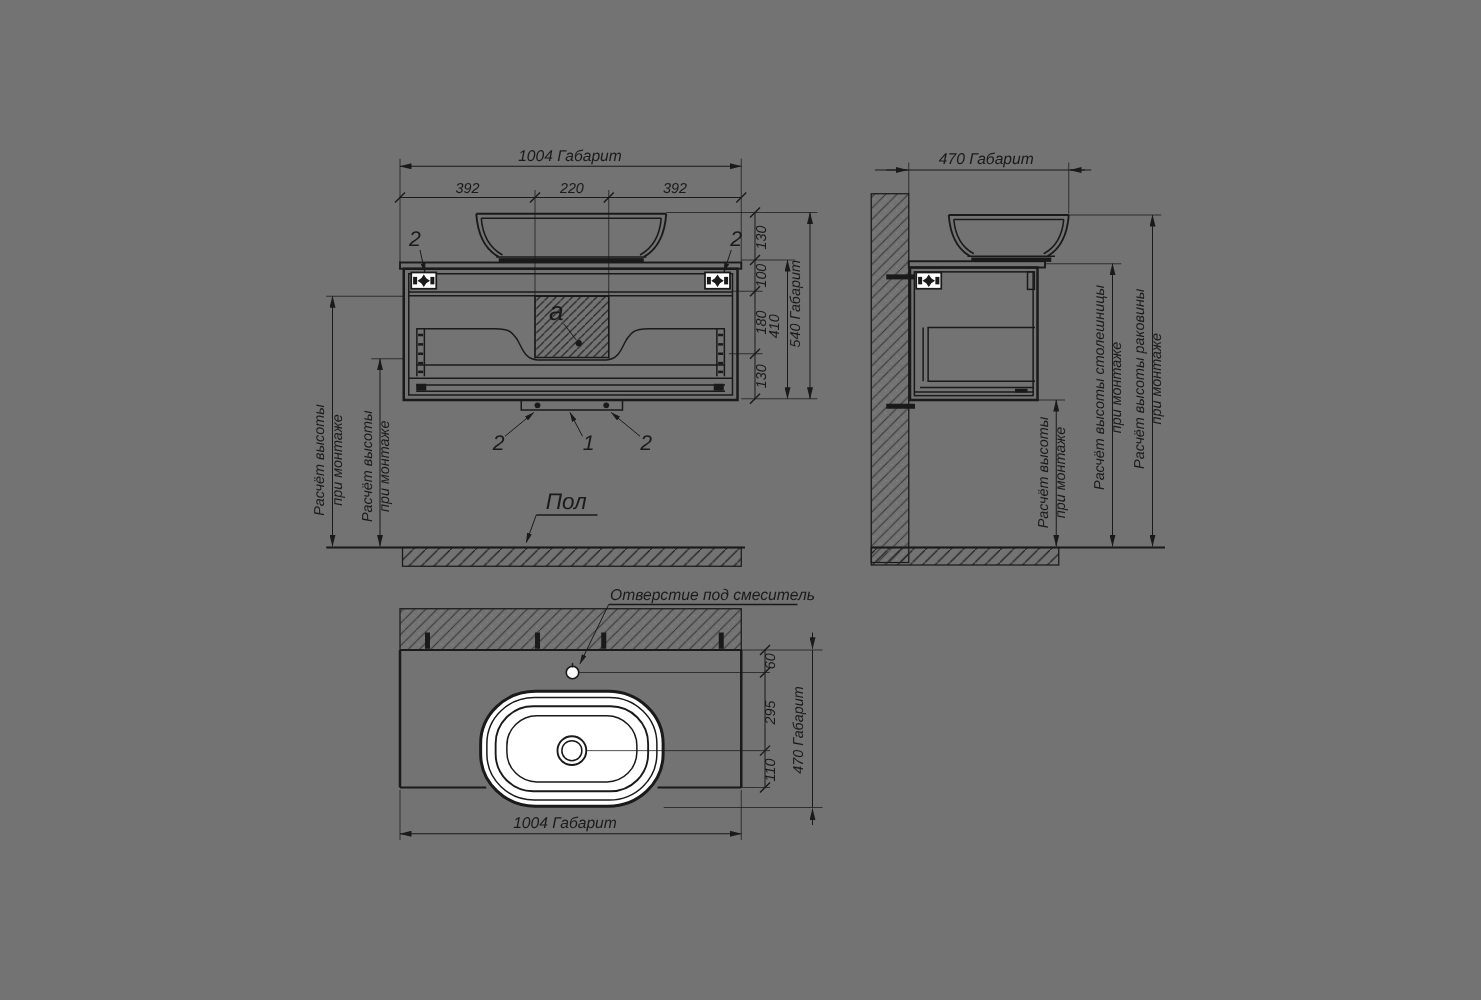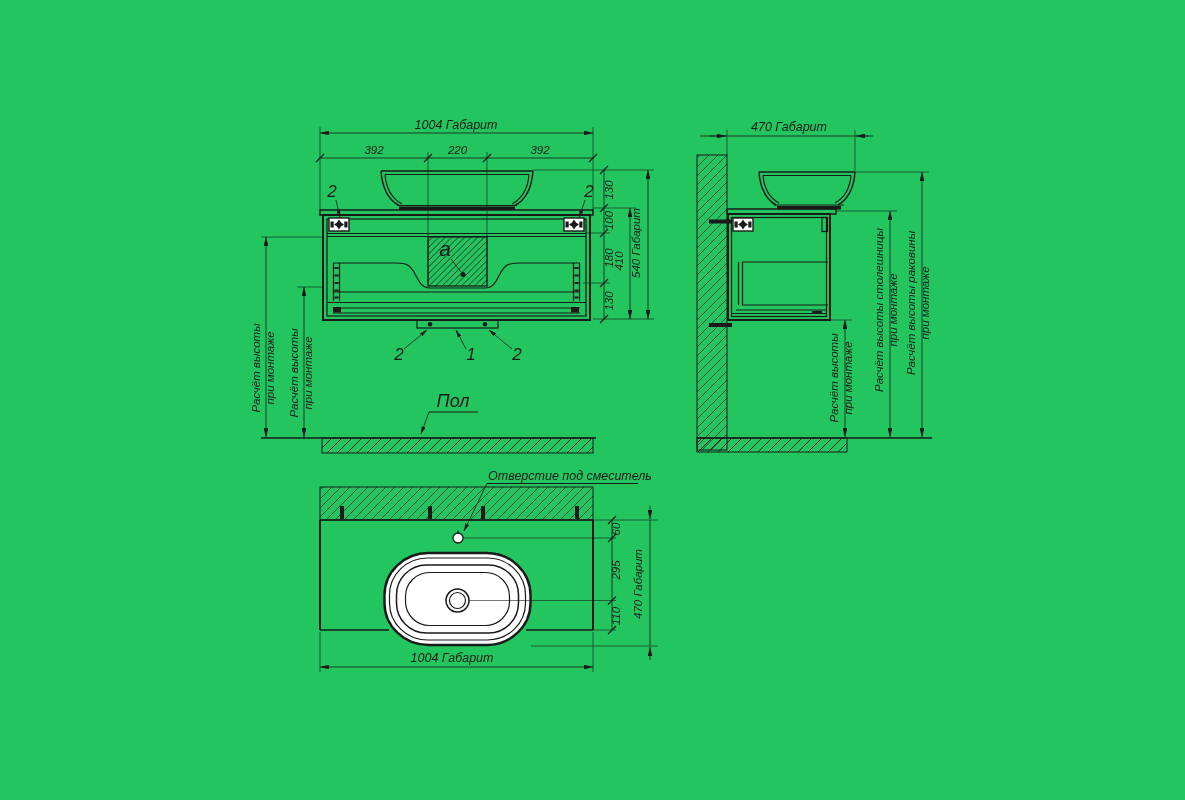--- a/index.html
+++ b/index.html
@@ -1,16 +1,16 @@
 <!DOCTYPE html>
 <html><head>
 <meta charset="utf-8">
 <style>
   html,body{margin:0;padding:0;background:#ffffff;}
-  .stage{width:1185px;height:800px;position:relative;background:#22c55e;overflow:hidden;}
+  .stage{width:1185px;height:800px;position:relative;background:#737373;overflow:hidden;}
   svg text{font-family:"Liberation Sans","DejaVu Sans",sans-serif;font-style:italic;fill:#1a1a1a;}
   .ln{stroke:#1a1a1a;fill:none;stroke-width:1.2;}
   .lt{stroke:#1a1a1a;fill:none;stroke-width:2;}
   .md{stroke:#1a1a1a;fill:none;stroke-width:1.5;}
   .dim{stroke:#1a1a1a;fill:none;stroke-width:0.8;}
   .ext{stroke:#1a1a1a;fill:none;stroke-width:0.6;}
   .slash{stroke:#1a1a1a;stroke-width:1.1;}
   .blk{fill:#1a1a1a;stroke:none;}
   .t11{font-size:11.5px;}
   .t12{font-size:12.5px;}

